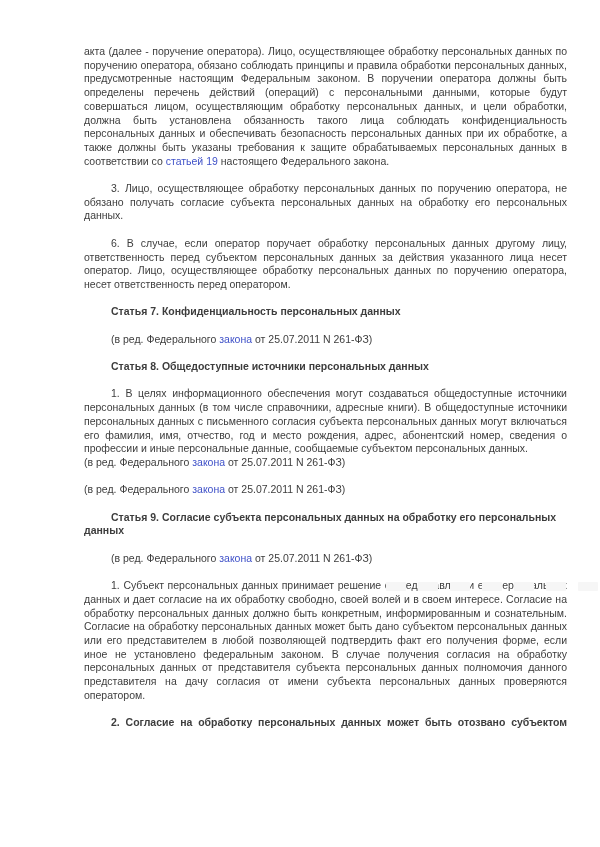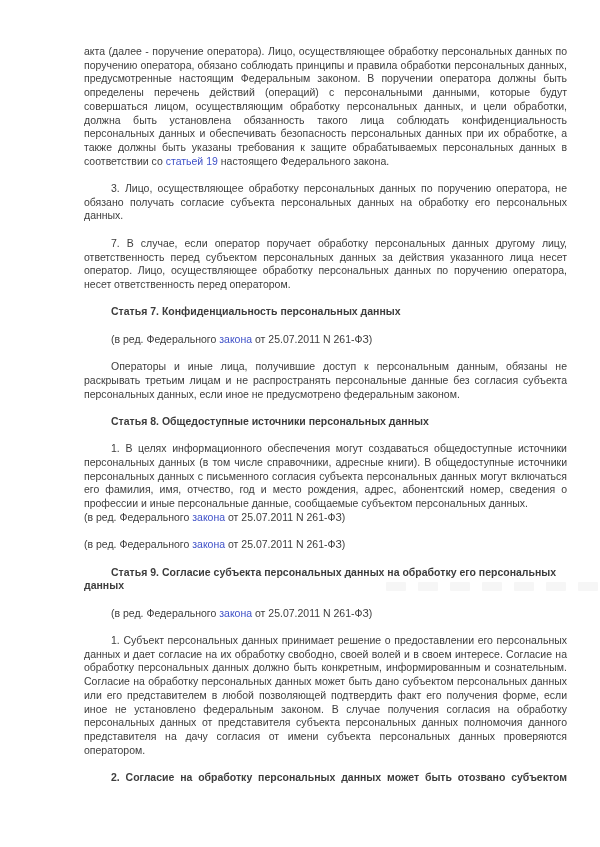--- a/index.html
+++ b/index.html
@@ -43,27 +43,26 @@
 </head>
 <body>
 
 <div class="page">
   <div class="doc">
 
     <p class="para justify"><span>акта (далее - поручение оператора). Лицо, осуществляющее обработку персональных данных по поручению оператора, обязано соблюдать принципы и правила обработки персональных данных, предусмотренные настоящим Федеральным законом. В поручении оператора должны быть определены перечень действий (операций) с персональными данными, которые будут совершаться лицом, осуществляющим обработку персональных данных, и цели обработки, должна быть установлена обязанность такого лица соблюдать конфиденциальность персональных данных и обеспечивать безопасность персональных данных при их обработке, а также должны быть указаны требования к защите обрабатываемых персональных данных в соответствии со </span><a class="link">статьей 19</a><span> настоящего Федерального закона.</span></p>
 
     <p class="para justify indent">3. Лицо, осуществляющее обработку персональных данных по поручению оператора, не обязано получать согласие субъекта персональных данных на обработку его персональных данных.</p>
 
-    <p class="para justify indent">7. В случае, если оператор поручает обработку персональных данных другому лицу, ответственность перед субъектом персональных данных за действия указанного лица несет оператор. Лицо, осуществляющее обработку персональных данных по поручению оператора, несет ответственность перед оператором.</p>
+    <p class="para justify indent">6. В случае, если оператор поручает обработку персональных данных другому лицу, ответственность перед субъектом персональных данных за действия указанного лица несет оператор. Лицо, осуществляющее обработку персональных данных по поручению оператора, несет ответственность перед оператором.</p>
 
     <p class="para heading indent">Статья 7. Конфиденциальность персональных данных</p>
 
     <p class="para indent"><span>(в ред. Федерального </span><a class="link">закона</a><span> от 25.07.2011 N 261-ФЗ)</span></p>
 
-    <p class="para justify indent">Операторы и иные лица, получившие доступ к персональным данным, обязаны не раскрывать третьим лицам и не распространять персональные данные без согласия субъекта персональных данных, если иное не предусмотрено федеральным законом.</p>
 
     <p class="para heading indent">Статья 8. Общедоступные источники персональных данных</p>
 
     <p class="para justify indent tight">1. В целях информационного обеспечения могут создаваться общедоступные источники персональных данных (в том числе справочники, адресные книги). В общедоступные источники персональных данных с письменного согласия субъекта персональных данных могут включаться его фамилия, имя, отчество, год и место рождения, адрес, абонентский номер, сведения о профессии и иные персональные данные, сообщаемые субъектом персональных данных.</p>
 
     <p class="para"><span>(в ред. Федерального </span><a class="link">закона</a><span> от 25.07.2011 N 261-ФЗ)</span></p>
 
 
     <p class="para"><span>(в ред. Федерального </span><a class="link">закона</a><span> от 25.07.2011 N 261-ФЗ)</span></p>
 

